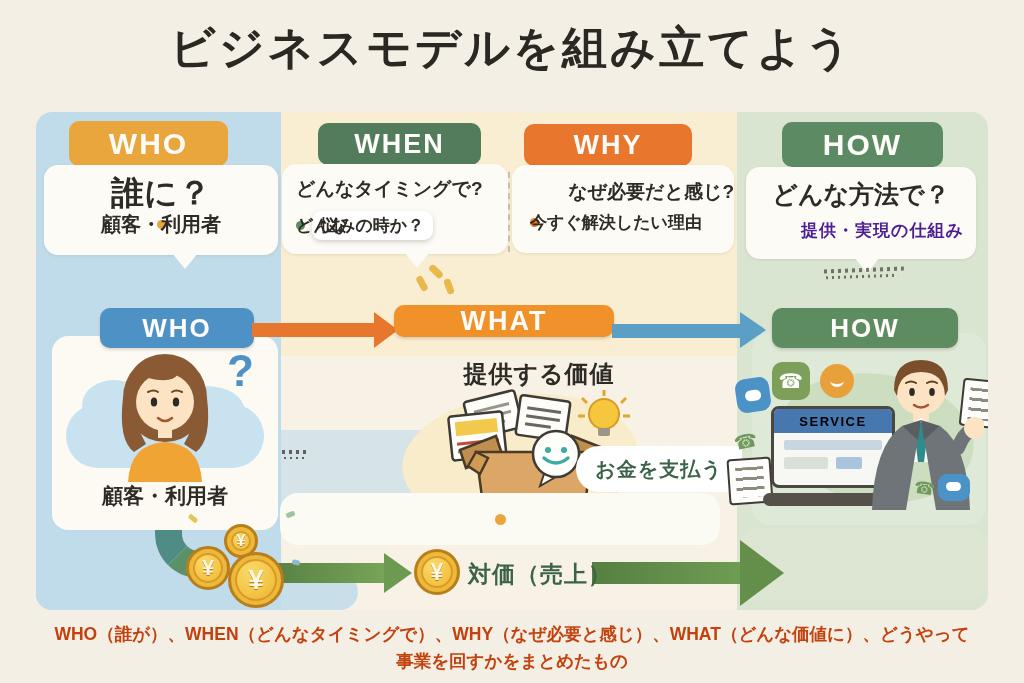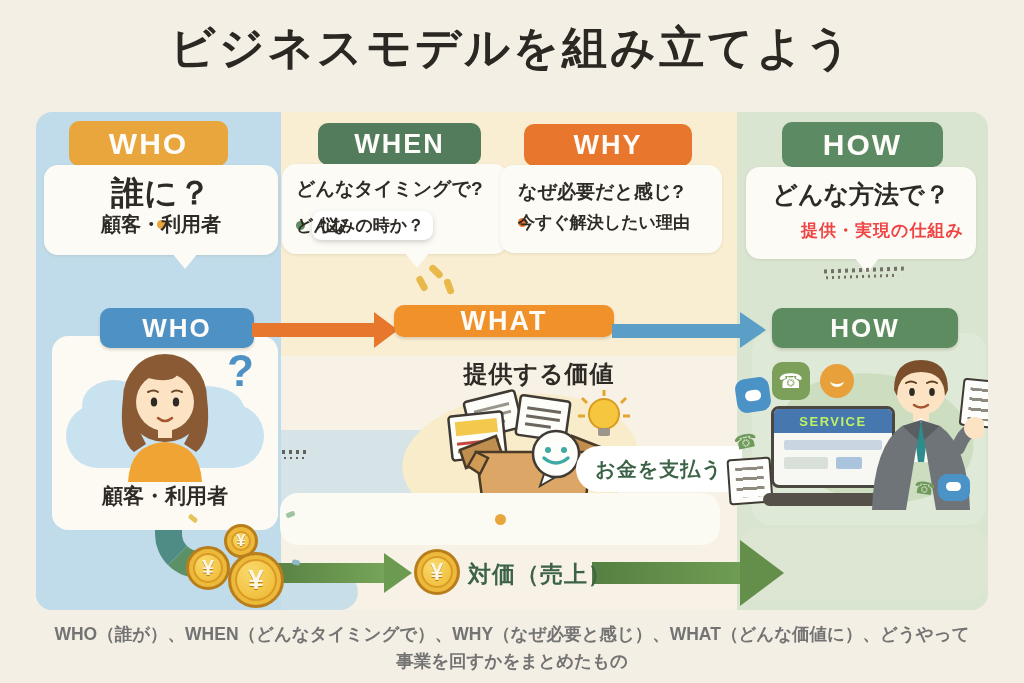--- a/index.html
+++ b/index.html
@@ -42,26 +42,26 @@
   .dot{position:static;border-radius:50%;flex:none;width:9px;height:9px;}
   .dot-orange{background:var(--who-tab,#E9A63C);}
   .dot-green{background:#5E8B62;}
   .dot-deep{background:var(--why-tab,#E8762C);}
   .bubble-who .bullet-row{font-size:20px;margin-top:4px;}
   .bubble-when{left:246px;top:52px;width:226px;height:90px;padding:12px 10px 0 14px;}
   .bubble-when .tail{left:122px;}
   .h-when,.h-why{position:static;font-size:19px;font-weight:800;}
   .bubble-when .bullet-row{justify-content:flex-start;font-size:17px;margin-top:9px;gap:7px;}
   .patch{position:static;background:#FFFFFF;border-radius:9px;padding:3px 9px;box-shadow:0 2px 5px rgba(90,80,60,.25);}
-  .bubble-why{left:464px;top:53px;width:222px;height:88px;padding:14px 0 0 18px;}
+  .bubble-why{left:476px;top:53px;width:222px;height:88px;padding:14px 0 0 18px;text-align:right;}
   .bubble-why .bullet-row{justify-content:flex-start;font-size:17px;margin-top:13px;gap:7px;}
   .bubble-how{left:710px;top:55px;width:230px;height:92px;text-align:center;padding-top:11px;}
   .bubble-how .tail{left:108px;}
   .h-how{position:static;font-size:25px;font-weight:800;}
-  .sub-how{position:static;font-size:17px;font-weight:800;color:#ef4444;margin-top:8px;letter-spacing:1px;padding-left:43px;}
+  .sub-how{position:static;font-size:17px;font-weight:800;color:#4c1d95;margin-top:8px;letter-spacing:1px;padding-left:43px;}
   .divider{left:472px;top:60px;height:80px;border-left:2px dashed #C9C0AB;}
   .excl{width:16px;height:7px;border-radius:4px;background:#E9B84A;}
   .excl-1{left:378px;top:168px;transform:rotate(62deg);}
   .excl-2{left:392px;top:156px;transform:rotate(44deg);}
   .excl-3{left:405px;top:171px;transform:rotate(70deg);}
   .scribble{background:
      repeating-linear-gradient(90deg,#45403A 0 3px,transparent 3px 7px) 0 0/100% 4px no-repeat,
      repeating-linear-gradient(90deg,#45403A 0 2px,transparent 2px 6px) 2px 7px/90% 3px no-repeat;opacity:.7;}
   .scribble-how{left:788px;top:156px;width:80px;height:11px;transform:rotate(-2deg);}
   .scribble-river{left:246px;top:338px;width:26px;height:9px;opacity:.8;}
@@ -104,21 +104,21 @@
     display:flex;align-items:center;justify-content:center;}
   .icon-chat-orange::after{content:"";width:14px;height:9px;border-bottom:3px solid #fff;border-radius:50%;}
   .doc{background:#FDFDFB;border:2px solid #3F3A33;border-radius:4px;}
   .doc .doc-lines{left:6px;top:7px;right:6px;bottom:5px;
     background:repeating-linear-gradient(180deg,#8F8A80 0 3px,transparent 3px 10px);}
   .doc-right{left:925px;top:268px;width:50px;height:48px;transform:rotate(6deg);}
   .doc-left{left:692px;top:346px;width:44px;height:46px;transform:rotate(-4deg);}
   .laptop{left:727px;top:294px;width:140px;height:100px;}
   .laptop-screen{left:8px;top:0;width:124px;height:82px;background:#F7F7F3;border:3px solid #4A4640;border-radius:8px;overflow:hidden;}
   .laptop-header{position:static;display:flex;height:24px;background:#4677AE;align-items:center;justify-content:center;
-    color:#bef264;font-weight:800;font-size:13px;letter-spacing:1.5px;}
+    color:#000000;font-weight:800;font-size:13px;letter-spacing:1.5px;}
   .laptop-row{position:static;display:block;height:10px;background:#C9D6E2;margin:7px 10px 0;border-radius:2px;}
   .laptop-row2{position:static;display:flex;gap:8px;margin:7px 10px 0;}
   .laptop-row2 .bar{position:static;width:44px;height:12px;background:#D9DFD9;border-radius:2px;}
   .laptop-row2 .sq{position:static;width:26px;height:12px;background:#A9C4DC;border-radius:2px;}
   .laptop-base{left:0;bottom:0;width:140px;height:13px;background:#55514A;border-radius:8px;}
   .man-svg{left:822px;top:238px;}
   .phone-glyph{color:#6F9A5B;font-weight:700;}
   .phone-g1{left:698px;top:318px;font-size:19px;transform:rotate(-12deg);}
   .phone-g2{left:878px;top:366px;font-size:17px;transform:rotate(8deg);}
   .icon-chat-blue-sm{left:902px;top:362px;width:32px;height:27px;border-radius:9px;background:#4B92C7;}
@@ -137,21 +137,21 @@
   .garrow1-head{left:348px;top:441px;width:0;height:0;border-top:20px solid transparent;border-bottom:20px solid transparent;border-left:28px solid var(--arrow-green,#6B9A50);}
   .rev-label{left:432px;top:447px;font-size:23px;font-weight:800;color:var(--green-text,#3C6247);letter-spacing:1px;}
   .garrow2-body{left:556px;top:450px;width:148px;height:22px;background:linear-gradient(90deg,#567F42,#6F9C53);}
   .garrow2-head{left:704px;top:428px;width:0;height:0;border-top:33px solid transparent;border-bottom:33px solid transparent;border-left:44px solid #648F4A;}
   .confetti{border-radius:2px;}
   .conf-1{left:152px;top:404px;width:10px;height:5px;background:#E5C45C;transform:rotate(40deg);}
   .conf-2{left:250px;top:400px;width:9px;height:5px;background:#9FC3A0;transform:rotate(-20deg);}
   .conf-3{left:256px;top:448px;width:8px;height:5px;background:#8FB9C9;transform:rotate(15deg);}
 
   .footer{position:absolute;left:0;top:621px;width:100%;text-align:center;font-size:17.5px;font-weight:600;
-    color:#737373;line-height:1.55;}
+    color:#c2410c;line-height:1.55;}
 </style>
 </head>
 <body>
 
 <div class="stage">
   <div class="title">ビジネスモデルを組み立てよう</div>
 
   <div class="panel">
 
     <div class="col-left"></div>

